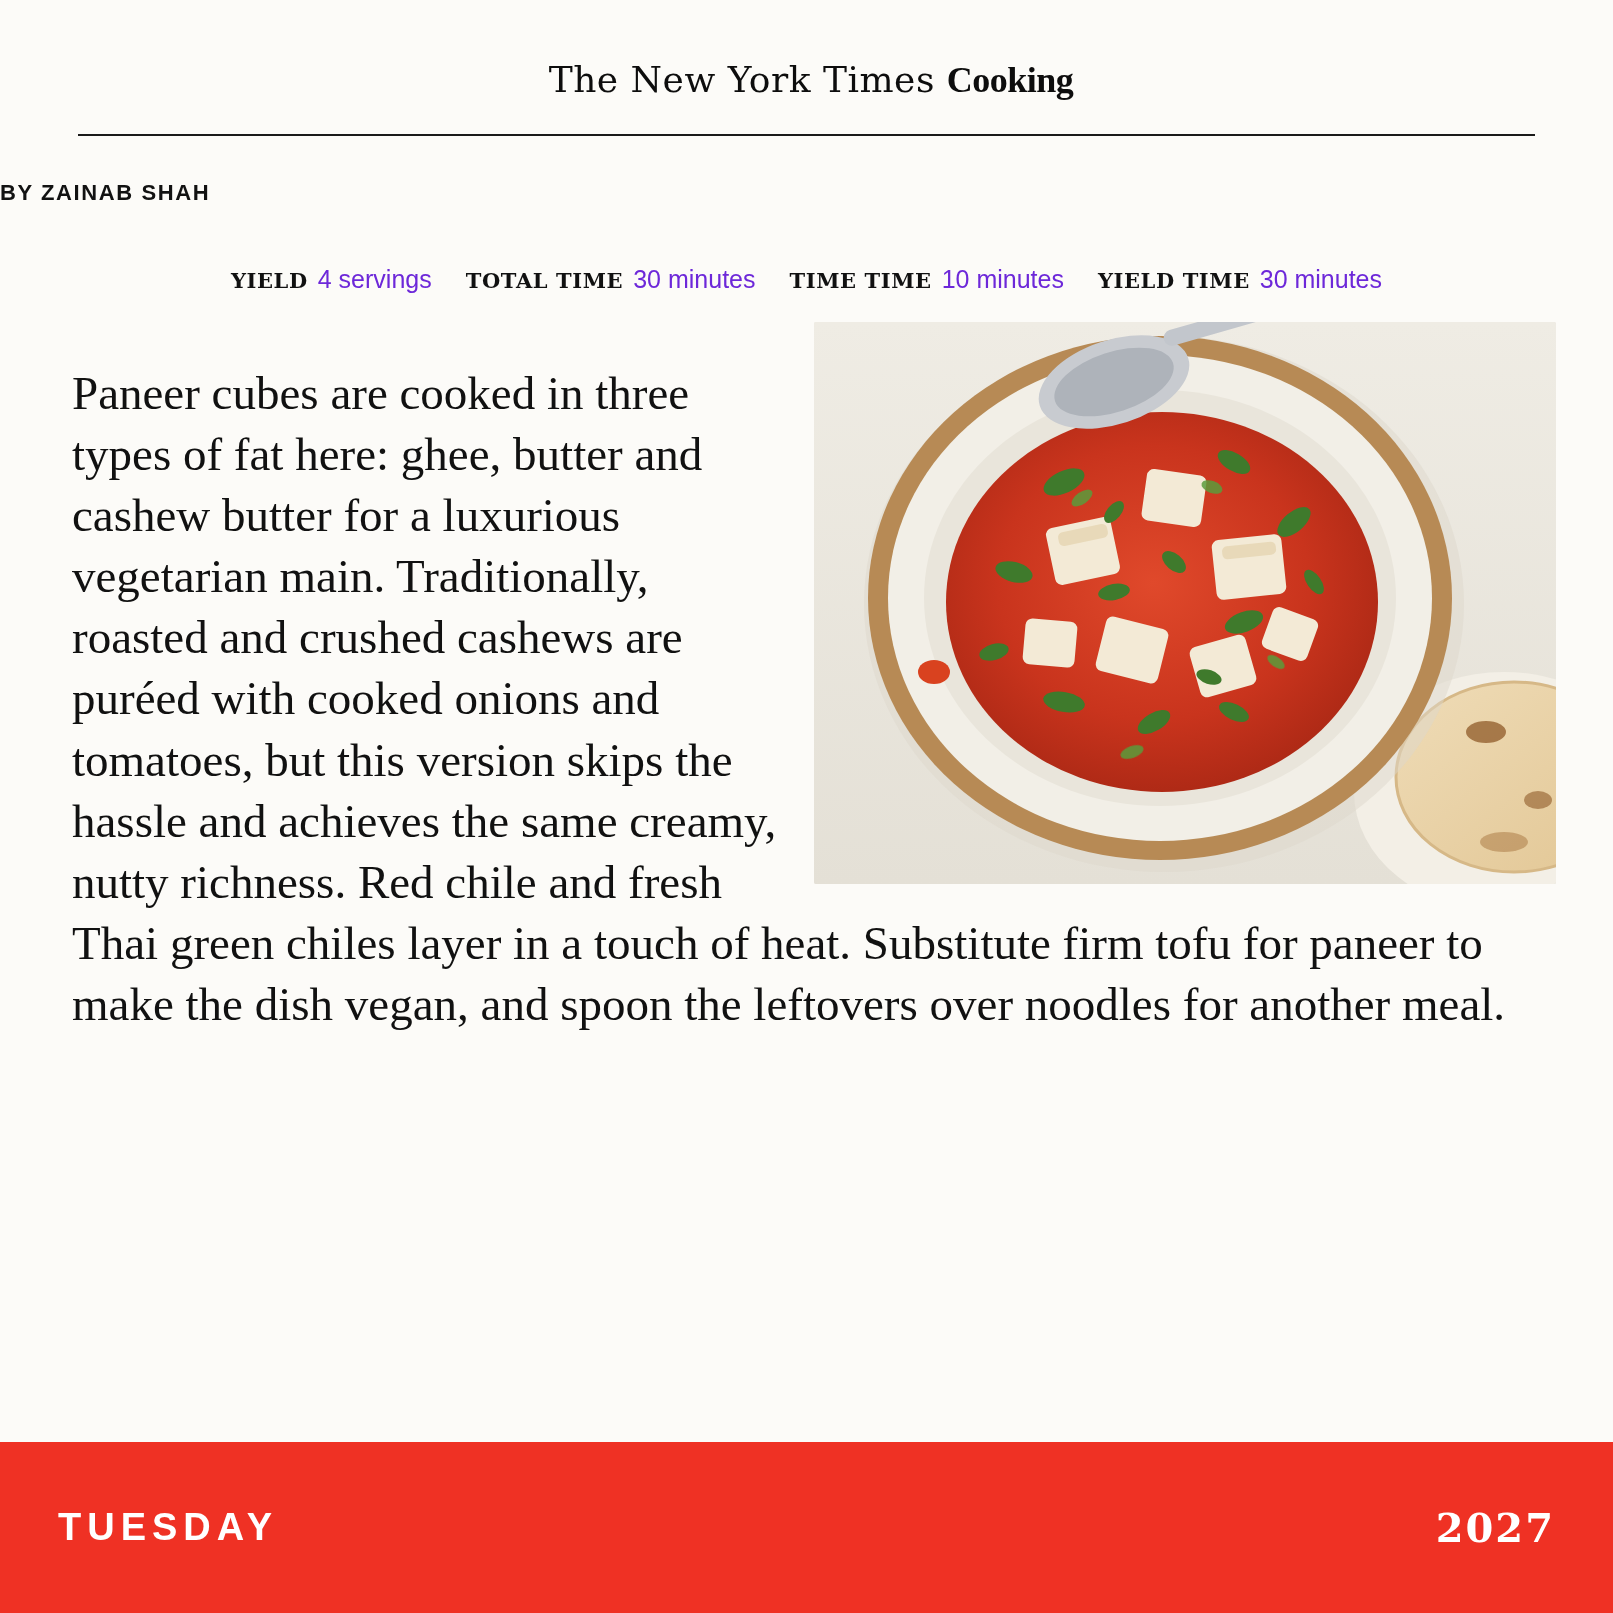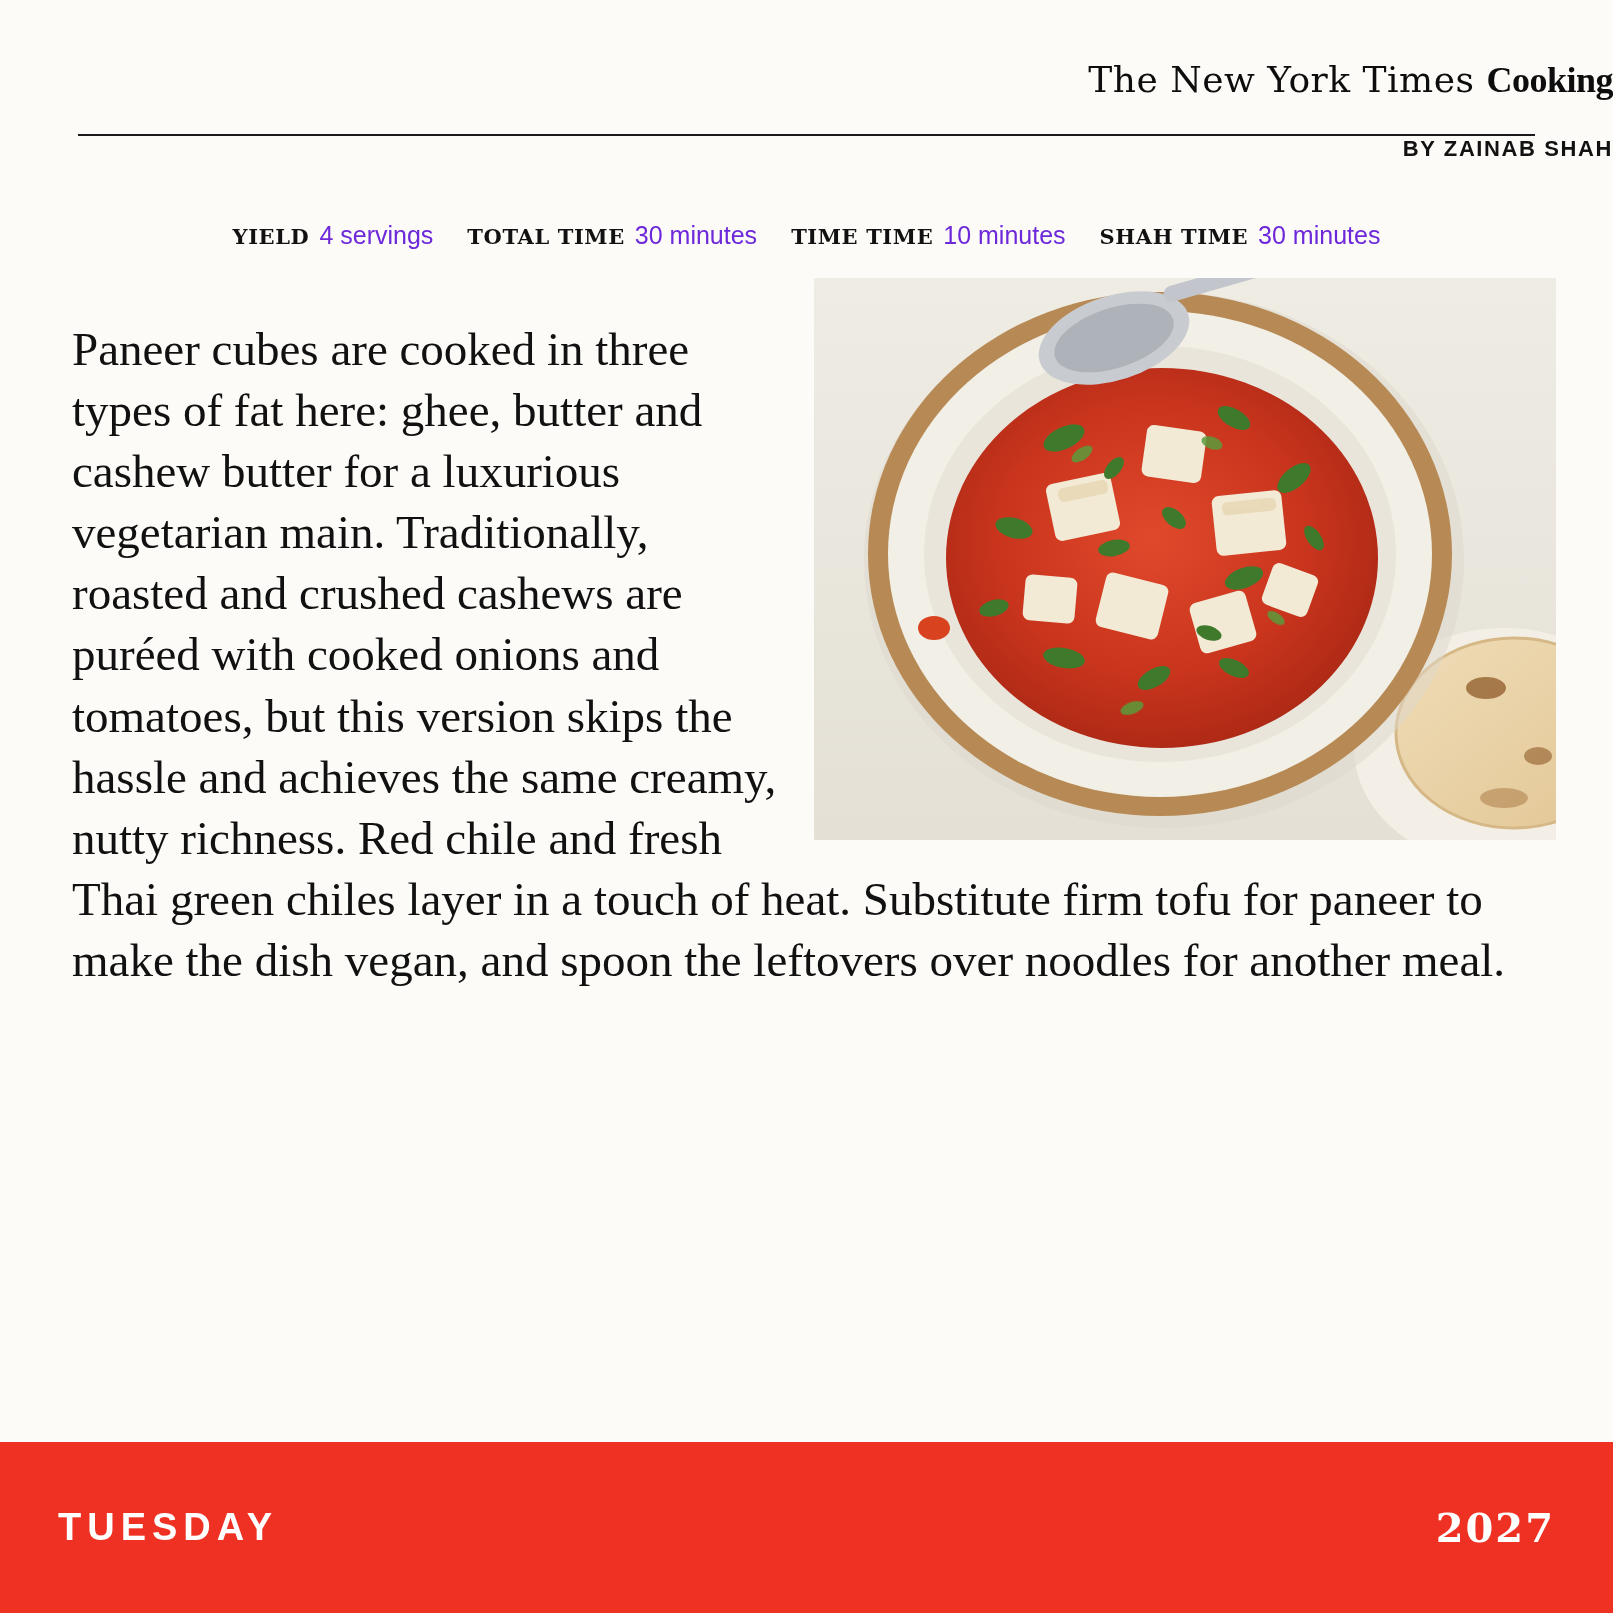--- a/index.html
+++ b/index.html
@@ -17,21 +17,21 @@
     position: relative;
     width: 1613px;
     height: 1613px;
     display: flex;
     flex-direction: column;
     background: #fcfbf8;
   }
 
   
   .masthead {
-    text-align: right;
+    text-align: center;
     padding-top: 62px;
     line-height: 1;
     margin-left: 9px;
   }
   .masthead-text {
     font-family: "DejaVu Serif", serif;
     font-size: 36px;
     letter-spacing: 0.5px;
     color: #0d0d0d;
     font-weight: 400;
@@ -54,21 +54,22 @@
     line-height: 1.05;
     letter-spacing: -0.5px;
   }
   .rule {
     border-top: 2px solid #1a1a1a;
     margin: 36px 78px 0 78px;
   }
 
   
   .byline {
-    text-align: right;
+    text-align: left;
+    margin-top: 44px;
     font-family: "Liberation Sans", sans-serif;
     font-weight: 700;
     font-size: 22px;
     letter-spacing: 1.6px;
     color: #121212;
   }
   .meta {
     display: flex;
     justify-content: center;
     align-items: baseline;
@@ -180,21 +181,21 @@
     </div>
     <div class="meta-item">
       <span class="meta-label">TOTAL TIME</span>
       <span class="meta-value">30 minutes</span>
     </div>
     <div class="meta-item">
       <span class="meta-label">TIME TIME</span>
       <span class="meta-value">10 minutes</span>
     </div>
     <div class="meta-item">
-      <span class="meta-label">SHAH TIME</span>
+      <span class="meta-label">YIELD TIME</span>
       <span class="meta-value">30 minutes</span>
     </div>
   </div>
 
   <div class="content">
 
     <div class="photo">
       <svg viewBox="0 0 742 562" preserveAspectRatio="xMidYMid slice">
         <defs>
           <radialGradient id="sauce" cx="48%" cy="45%" r="60%">

